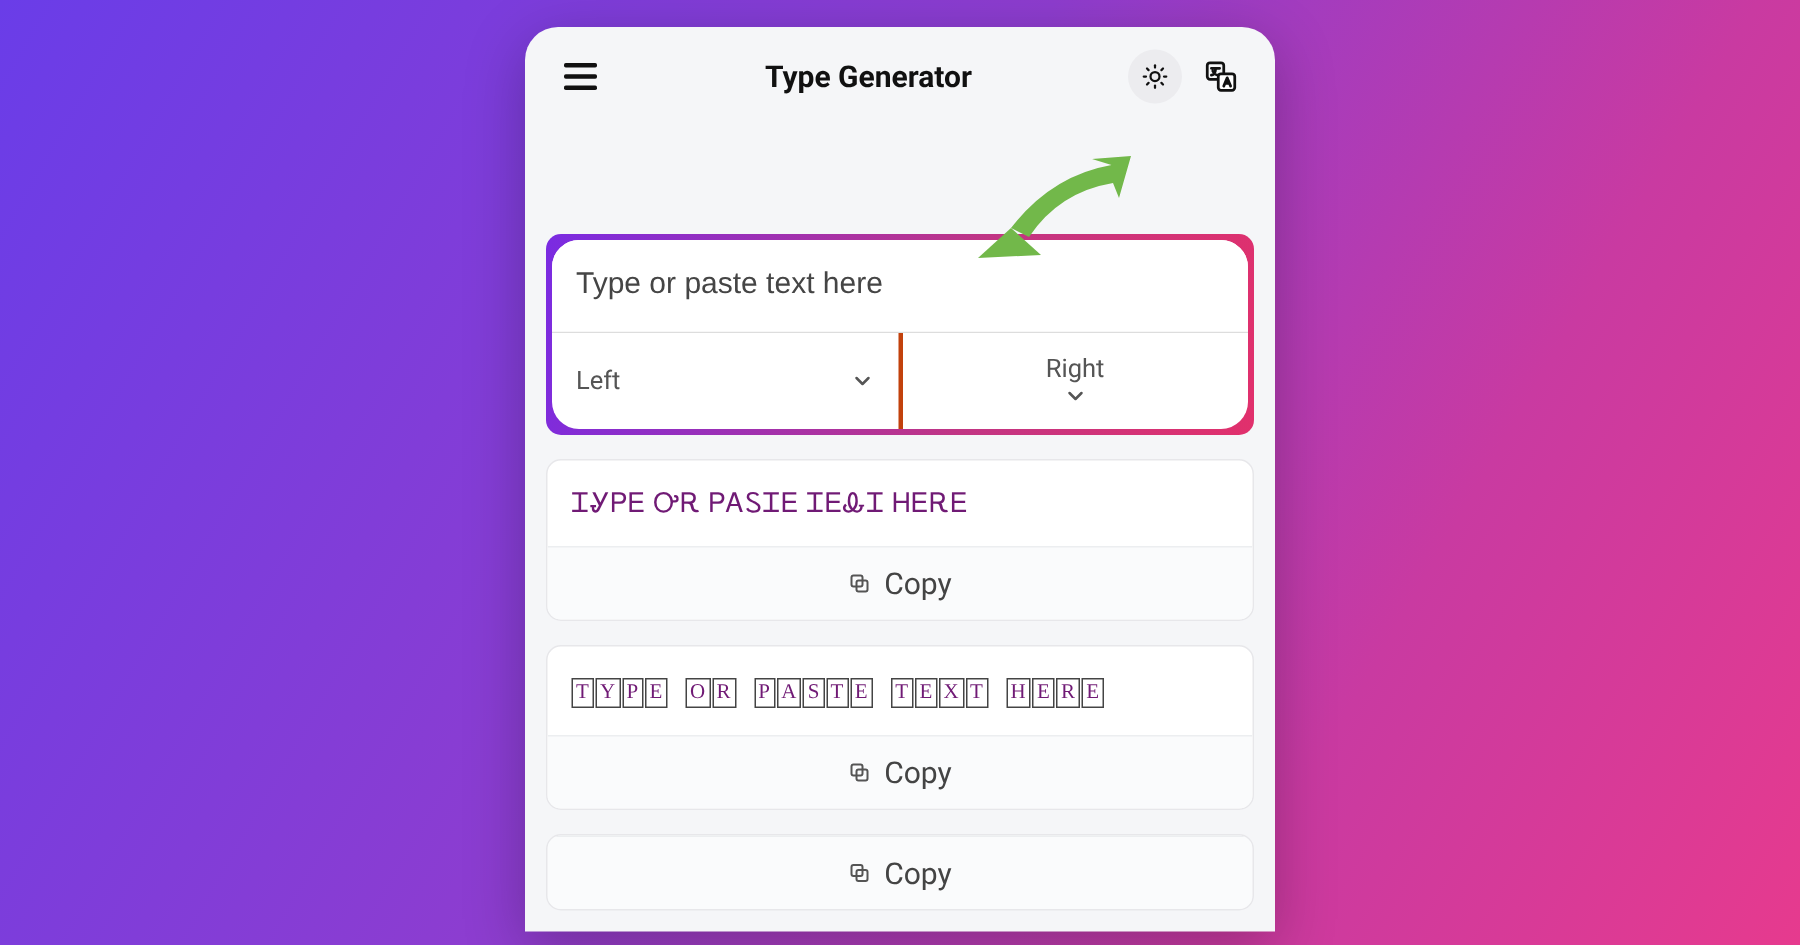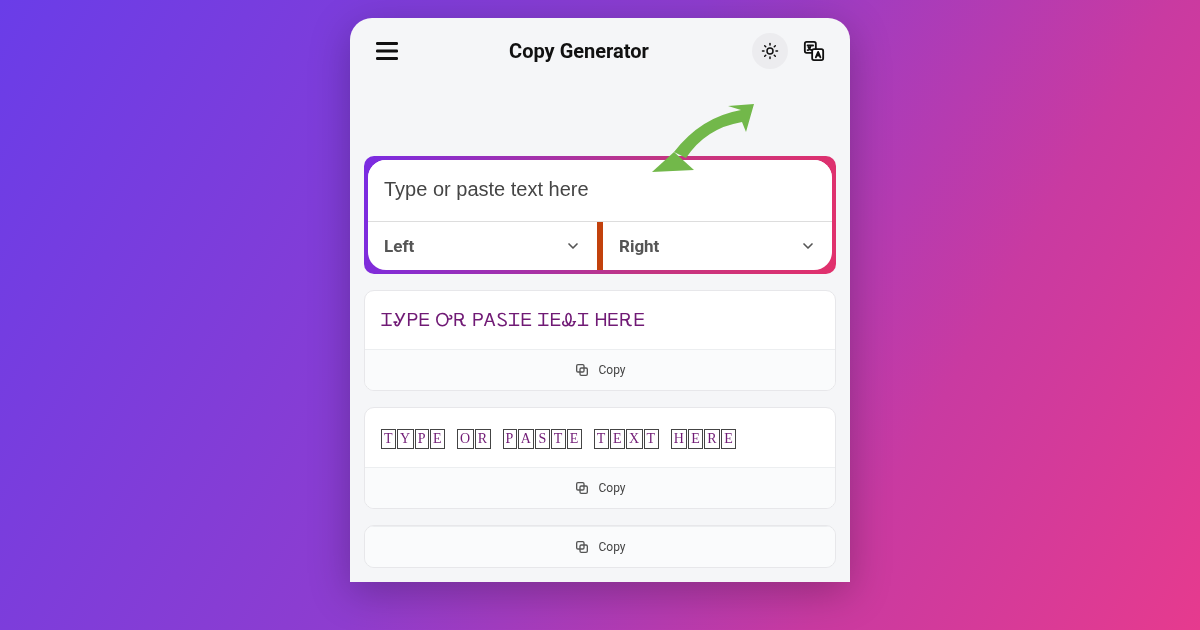--- a/index.html
+++ b/index.html
@@ -72,23 +72,22 @@
   }
   .sel {
     flex:1;
     padding:14px 16px;
     display:flex;
     align-items:center;
     justify-content:space-between;
     font-size:17px;
     color:#555;
     cursor:pointer;
-    font-weight:bold;
-  }
-  .sel + .sel { border-left:6px solid #c2410c; }
+  }
+  .sel + .sel { border-left:3px solid #c2410c;flex-direction:column; }
   .chev { width:16px;height:16px; }
   .arrow {
     position:absolute;
     top:-54px; right:80px;
     pointer-events:none;
   }
   .card {
     margin-top:16px;
     background:#fff;
     border:1px solid #e7e7ea;
@@ -114,37 +113,37 @@
   .copy-row {
     border-top:1px solid #eceef0;
     background:#fafbfc;
     padding:12px;
     display:flex;
     align-items:center;
     justify-content:center;
     gap:8px;
     cursor:pointer;
     color:#444;
-    font-size:12px;
+    font-size:20px;
   }
 </style>
 </head>
 <body>
 
 <div class="phone">
 
   <div class="topbar">
     <div class="menu-btn">
       <svg width="22" height="18" viewBox="0 0 22 18">
           <rect width="22" height="3" rx="1.2" fill="#111"></rect>
           <rect y="7.5" width="22" height="3" rx="1.2" fill="#111"></rect>
           <rect y="15" width="22" height="3" rx="1.2" fill="#111"></rect>
         </svg>
     </div>
-    <div class="title">Copy Generator</div>
+    <div class="title">Type Generator</div>
     <div class="top-icons">
       <div class="icon-btn">
         <svg width="18" height="18" viewBox="0 0 24 24" fill="none" stroke="#111" stroke-width="2" stroke-linecap="round">
             <circle cx="12" cy="12" r="4"></circle>
             <line x1="12" y1="2" x2="12" y2="4"></line>
             <line x1="12" y1="20" x2="12" y2="22"></line>
             <line x1="4.9" y1="4.9" x2="6.3" y2="6.3"></line>
             <line x1="17.7" y1="17.7" x2="19.1" y2="19.1"></line>
             <line x1="2" y1="12" x2="4" y2="12"></line>
             <line x1="20" y1="12" x2="22" y2="12"></line>

